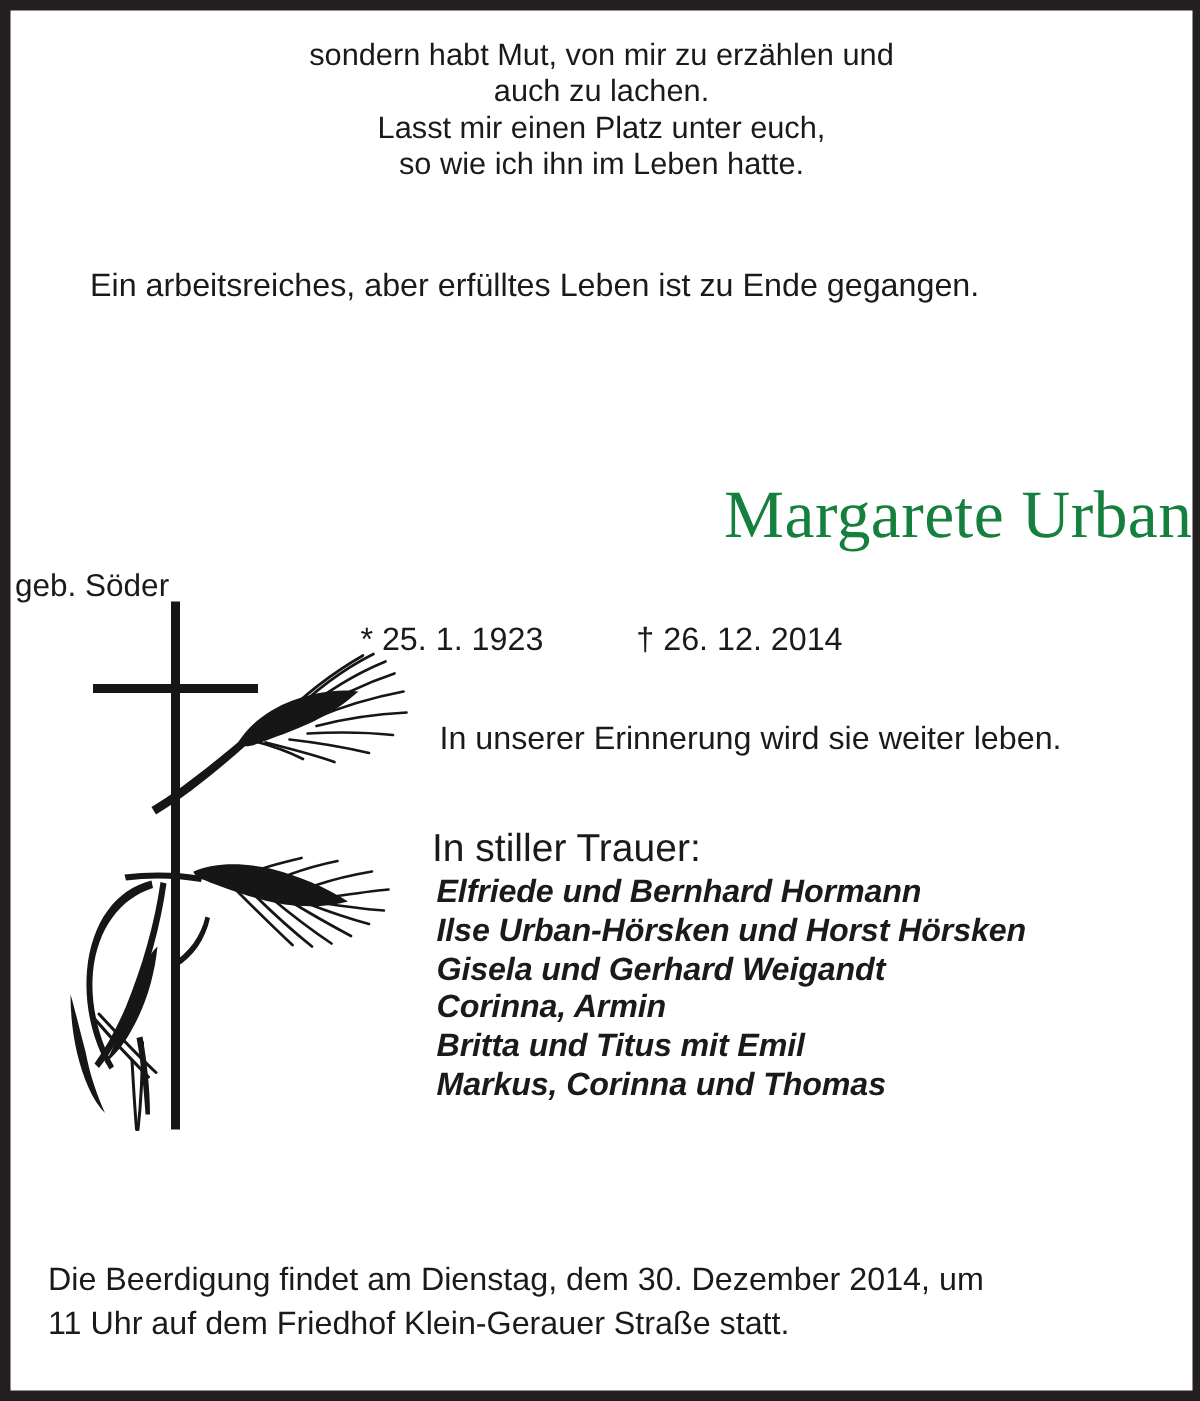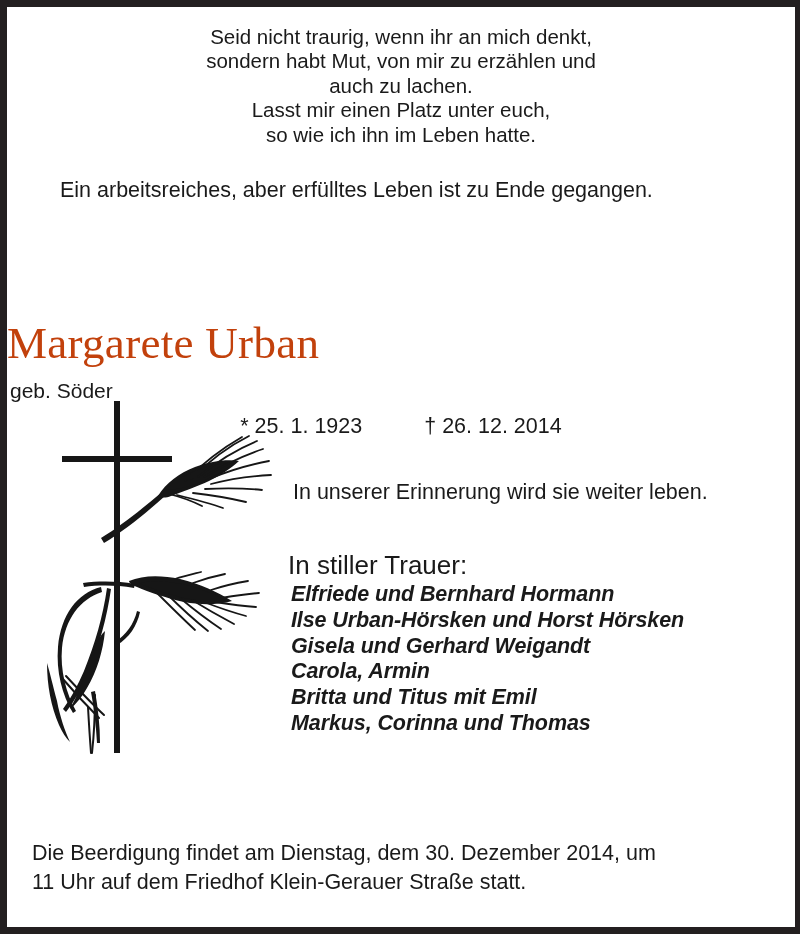--- a/index.html
+++ b/index.html
@@ -62,26 +62,26 @@
     line-height: 29px;
   }
   .farewell div { white-space: pre; }
 
   
   .name {
     position: absolute;
     left: 0;
     right: 0;
     top: 310px;
-    text-align: left;
+    text-align: right;
     font-family: "Liberation Serif", serif;
     font-size: 45px;
     line-height: 52px;
     letter-spacing: 0.3px;
-    color: #c2410c;
+    color: #15803d;
   }
   .maiden {
     position: absolute;
     left: 3px;
     right: 0;
     top: 371px;
     font-size: 21px;
     line-height: 26px;
   }
   .dates {
@@ -153,21 +153,20 @@
   }
   .illustration svg { display: block; width: 100%; height: 100%; }
 </style>
 </head>
 <body>
 
 <div id="notice">
   <div class="inner">
 
     <div class="poem">
-      <div>Seid nicht traurig, wenn ihr an mich denkt,</div>
       <div>sondern habt Mut, von mir zu erzählen und</div>
       <div>auch zu lachen.</div>
       <div>Lasst mir einen Platz unter euch,</div>
       <div>so wie ich ihn im Leben hatte.</div>
     </div>
 
     <div class="lead">Ein arbeitsreiches, aber erfülltes Leben ist zu Ende gegangen.</div>
 
 
     <div class="name">Margarete Urban</div>
@@ -178,21 +177,21 @@
     </div>
 
     <div class="memory">In unserer Erinnerung wird sie weiter leben.</div>
 
     <div class="mourning-label">In stiller Trauer:</div>
 
     <div class="mourners">
       <div>Elfriede und Bernhard Hormann</div>
       <div>Ilse Urban-Hörsken und Horst Hörsken</div>
       <div>Gisela und Gerhard Weigandt</div>
-      <div>Carola, Armin</div>
+      <div>Corinna, Armin</div>
       <div>Britta und Titus mit Emil</div>
       <div>Markus, Corinna und Thomas</div>
     </div>
 
 
     <div class="funeral">
       <div>Die Beerdigung findet am Dienstag, dem 30. Dezember 2014, um</div>
       <div>11 Uhr auf dem Friedhof Klein-Gerauer Straße statt.</div>
     </div>
 

